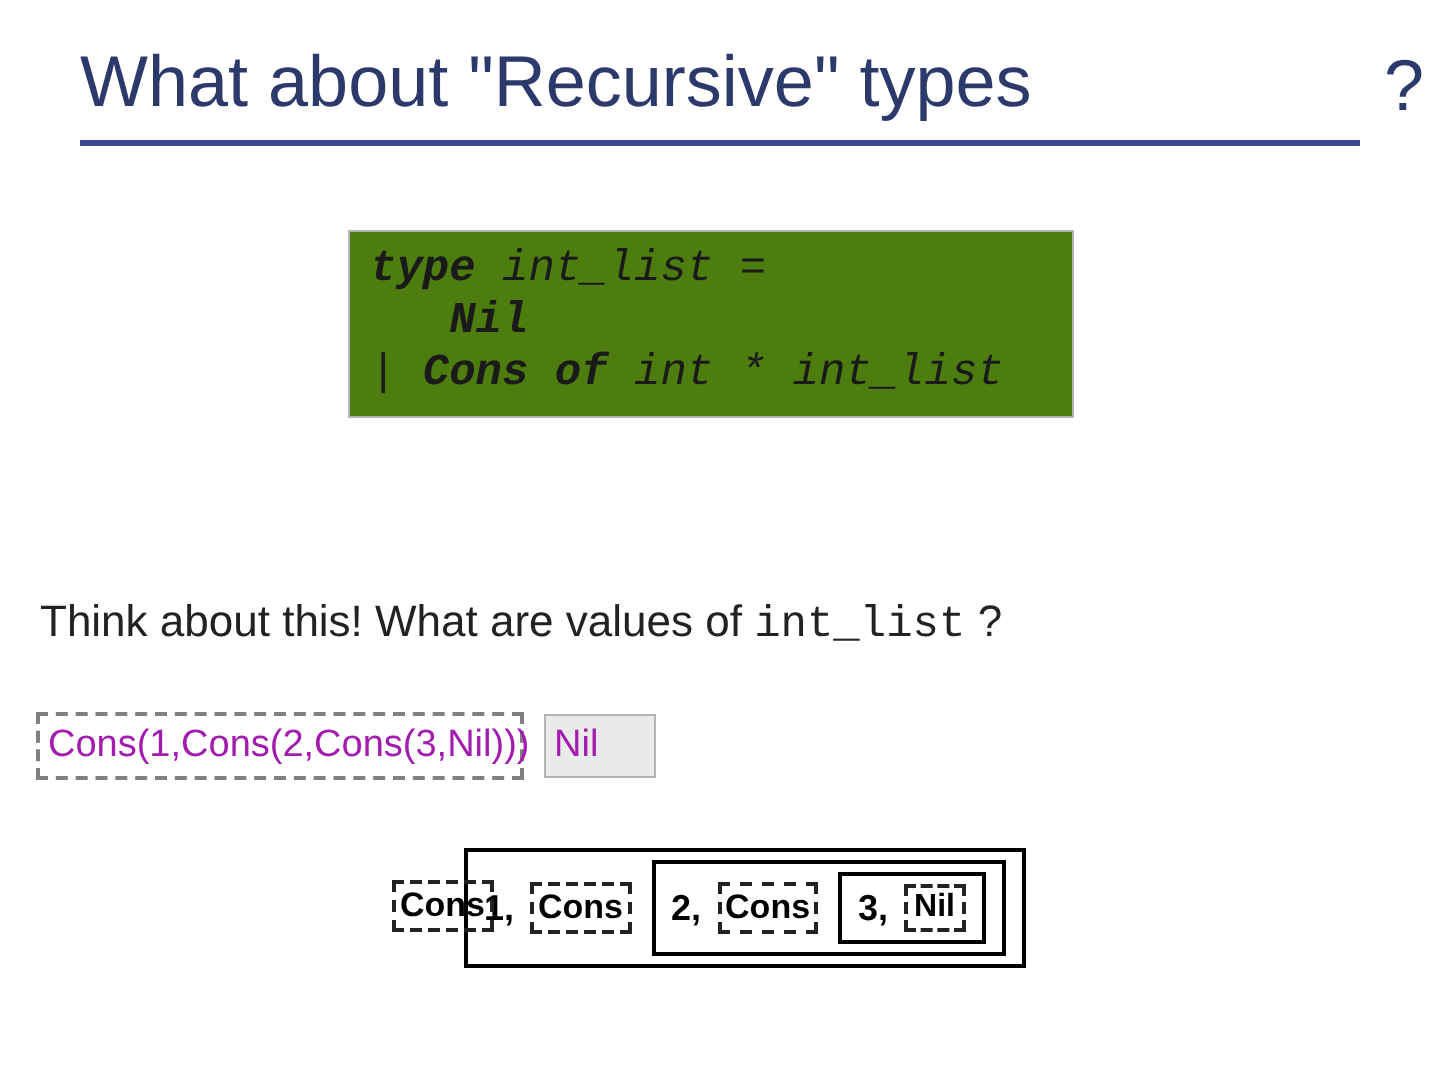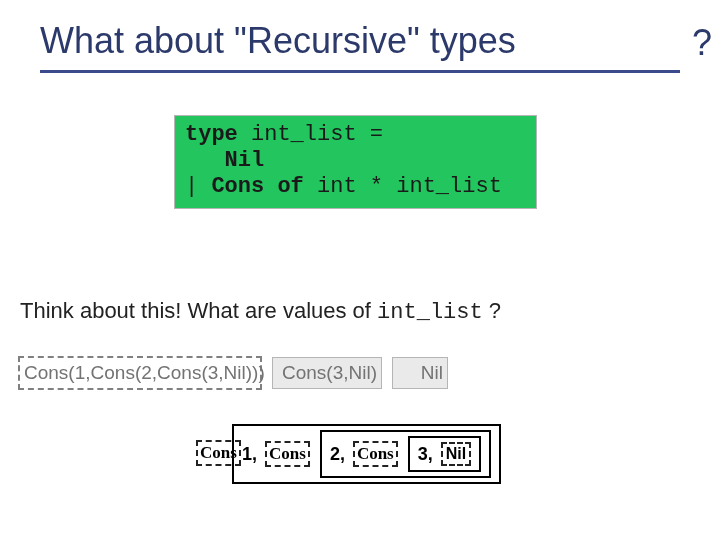--- a/index.html
+++ b/index.html
@@ -26,28 +26,29 @@
     top: 22px;
     font-size: 36px;
     color: #2c3a6b;
   }
   .codebox {
     position: absolute;
     top: 115px;
     left: 174px;
     width: 363px;
     height: 94px;
-    background: #22c55e;
+    background: #4d7c0f;
     border: 1px solid #b5b5b5;
     padding: 6px 10px;
     font-family: Courier, "Courier New", monospace;
     font-size: 22px;
     line-height: 26px;
     white-space: pre;
     color: #1a1a1a;
+    font-style: italic;
   }
   .codebox b { font-weight: bold; }
   .subtitle {
     position: absolute;
     top: 298px;
     left: 20px;
     font-size: 22px;
     color: #222;
   }
   .mono-inline {
@@ -58,22 +59,22 @@
     top: 356px;
     left: 18px;
     right: 18px;
     display: flex;
     gap: 10px;
     align-items: center;
   }
   .valbox {
     font-size: 19px;
     font-family: Verdana, Arial, sans-serif;
-    color: #737373;
-    text-align: right;
+    color: #a21caf;
+    text-align: left;
     padding: 4px 4px;
     line-height: 22px;
   }
   .valbox.dashed {
     border: 2px dashed #808080;
     background: #fff;
   }
   .valbox.solid {
     background: #eaeaea;
     border: 1px solid #b5b5b5;
@@ -85,21 +86,21 @@
     height: 72px;
     display: flex;
     align-items: center;
   }
   .nested-wrap .cons-dashed {
     border: 2px dashed #222;
     font-size: 17px;
     font-weight: 600;
     padding: 2px 2px;
     margin-right: 4px;
-    font-family: Liberation Serif, serif;
+    font-family: Liberation Sans, sans-serif;
     height: 26px;
     display:inline-flex;
     align-items:center;
   }
   .nested-wrap .n1 { position:absolute; left:-36px; top:22px; }
   .nest-box {
     border: 2px solid #000;
     padding: 6px 8px 6px 8px;
     display: inline-flex;
     align-items: center;
@@ -132,21 +133,20 @@
 <div class="codebox"><b>type</b><span> int_list =</span>
    <b>Nil</b>
 <span>| </span><b>Cons of</b><span> int * int_list</span></div>
 
 <div class="subtitle">
   <span>Think about this! What are values of </span><span class="mono-inline">int_list</span><span> ?</span>
 </div>
 
 <div class="vals-row">
   <div class="valbox dashed" style="width:244px">Cons(1,Cons(2,Cons(3,Nil)))</div>
-  <div class="valbox solid" style="width:110px">Cons(3,Nil)</div>
   <div class="valbox solid" style="width:56px">Nil</div>
 </div>
 
 <div class="nested-wrap">
   <span class="cons-dashed n1">Cons</span>
   <div class="nest-box">
     <span class="lead">1,</span>
     <span class="cons-dashed">Cons</span>
     <div class="nest-box l2">
       <span class="lead">2,</span>

